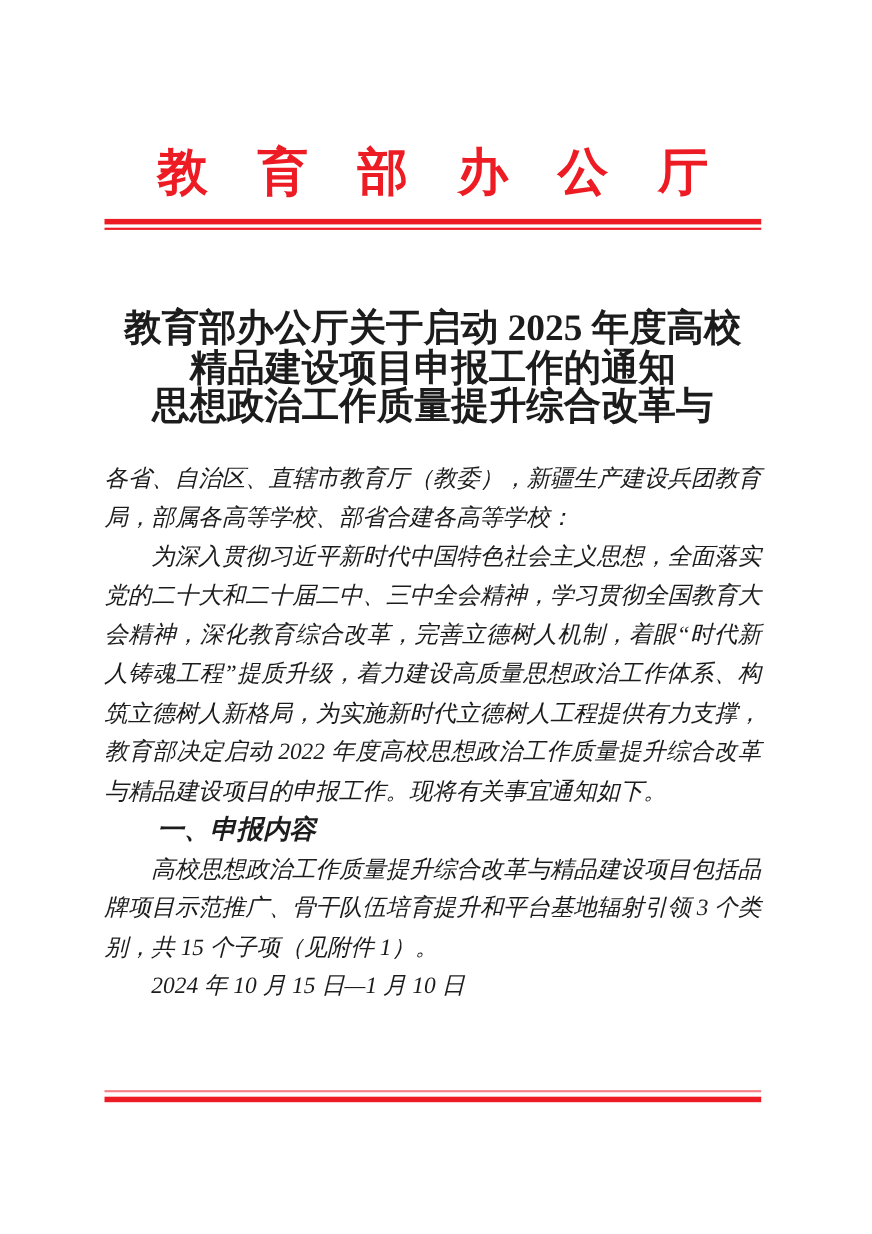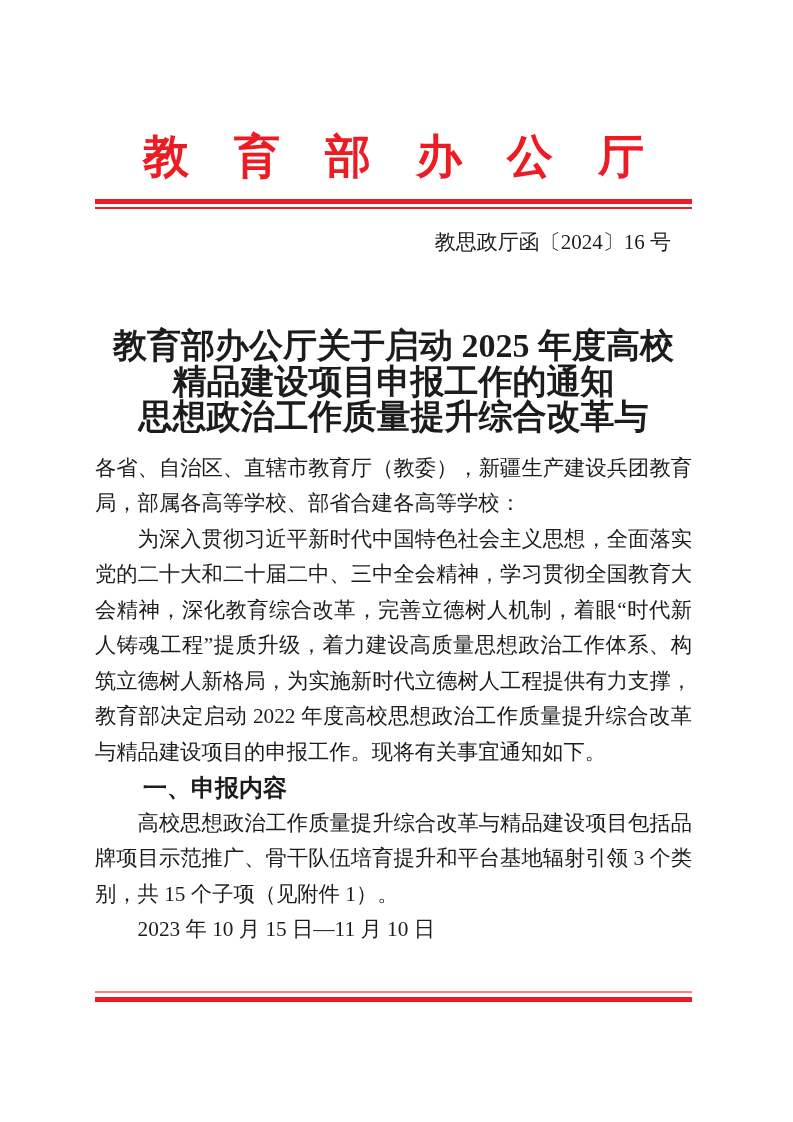--- a/index.html
+++ b/index.html
@@ -50,25 +50,26 @@
   .notice-title {
     margin-top: 72px;
     font-weight: bold;
     font-size: 34px;
     line-height: 35.5px;
     text-align: center;
     font-family: "Liberation Serif", serif;
   }
 
   .body-text {
-    margin-top: 16px;
+    margin-top: 30px;
     font-size: 21.3px;
     line-height: 35.5px;
     text-align: justify;
     text-justify: inter-ideograph;
+    font-style: italic;
   }
   .body-text p { text-indent: 2em; }
   .body-text .salutation { text-indent: 0; }
   .body-text .sec-heading {
     font-family: "Liberation Sans", sans-serif;
     font-weight: bold;
     font-size: 24px;
   }
 
   .footer-rule { position: absolute; left: 95px; right: 101px; top: 991px; }
@@ -81,34 +82,33 @@
 <div class="page">
   <div class="content">
 
     <div class="letterhead">教育部办公厅</div>
 
     <div class="header-rule">
       <div class="rule-thick"></div>
       <div class="rule-thin"></div>
     </div>
 
-    <div class="doc-number">教思政厅函〔2024〕16 号</div>
 
     <div class="notice-title">
       <div>教育部办公厅关于启动 2025 年度高校</div>
       <div>精品建设项目申报工作的通知</div>
       <div>思想政治工作质量提升综合改革与</div>
     </div>
 
     <div class="body-text">
       <p class="salutation">各省、自治区、直辖市教育厅（教委），新疆生产建设兵团教育局，部属各高等学校、部省合建各高等学校：</p>
       <p>为深入贯彻习近平新时代中国特色社会主义思想，全面落实党的二十大和二十届二中、三中全会精神，学习贯彻全国教育大会精神，深化教育综合改革，完善立德树人机制，着眼“时代新人铸魂工程”提质升级，着力建设高质量思想政治工作体系、构筑立德树人新格局，为实施新时代立德树人工程提供有力支撑，教育部决定启动 2022 年度高校思想政治工作质量提升综合改革与精品建设项目的申报工作。现将有关事宜通知如下。</p>
       <p class="sec-heading">一、申报内容</p>
       <p>高校思想政治工作质量提升综合改革与精品建设项目包括品牌项目示范推广、骨干队伍培育提升和平台基地辐射引领 3 个类别，共 15 个子项（见附件 1）。</p>
-      <p>2023 年 10 月 15 日—11 月 10 日</p>
+      <p>2024 年 10 月 15 日—1 月 10 日</p>
     </div>
 
   </div>
 
   <div class="footer-rule">
     <div class="rule-thin"></div>
     <div class="rule-thick"></div>
   </div>
 </div>
 

